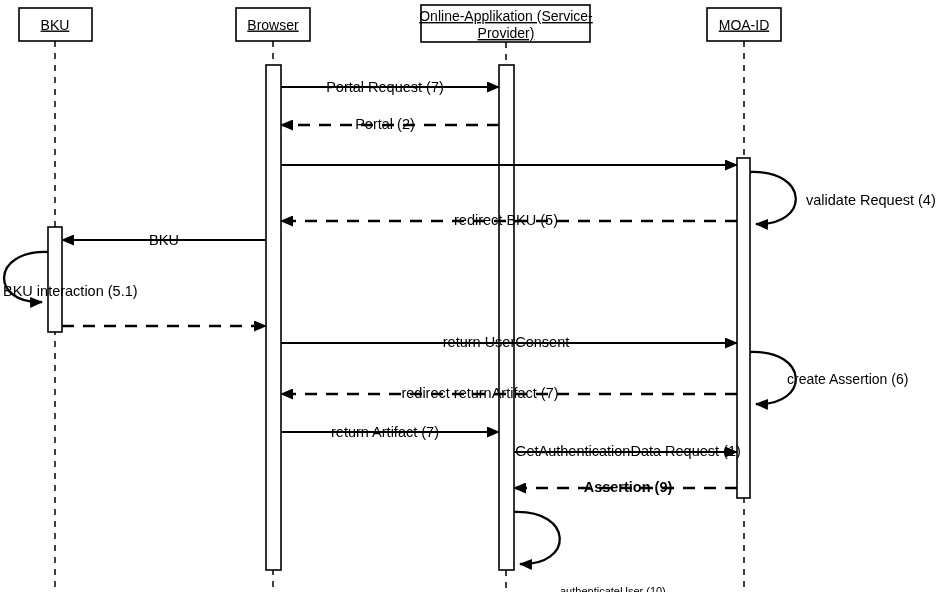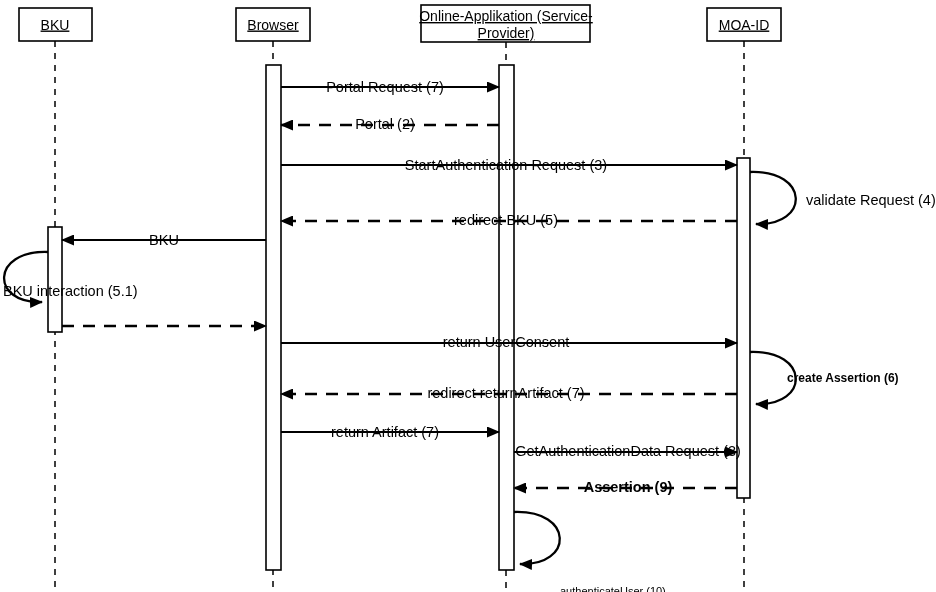--- a/index.html
+++ b/index.html
@@ -62,26 +62,25 @@
         <text x="273" y="29.5" class="hdr" text-anchor="middle">Browser</text>
         <rect x="421" y="5" width="169" height="37" class="box"></rect>
         <text x="506" y="21" class="hdr" text-anchor="middle"><tspan x="506" dy="0">Online-Applikation (Service-</tspan><tspan x="506" dy="17">Provider)</tspan></text>
         <rect x="707" y="8" width="74" height="33" class="box"></rect>
         <text x="744" y="29.5" class="hdr" text-anchor="middle">MOA-ID</text>
       </g>
   </svg>
   <div id="labels" style="position:absolute;left:0;top:0;width:936px;height:592px;">
       <div style="position: absolute; font-size: 14.5px; white-space: nowrap; left: 385px; top: 79px; transform: translateX(-50%);">Portal Request (7)</div>
       <div style="position: absolute; font-size: 14.5px; white-space: nowrap; left: 385px; top: 116px; transform: translateX(-50%);">Portal (2)</div>
-      <div style="position: absolute; font-size: 14.5px; white-space: nowrap; left: 506px; top: 157px; transform: translateX(-50%);">StartAuthentication Request (3)</div>
       <div style="position: absolute; font-size: 14.5px; white-space: nowrap; left: 806px; top: 192px;">validate Request (4)</div>
       <div style="position: absolute; font-size: 14.5px; white-space: nowrap; left: 506px; top: 212px; transform: translateX(-50%);">redirect BKU (5)</div>
       <div style="position: absolute; font-size: 14.5px; white-space: nowrap; left: 164px; top: 232px; transform: translateX(-50%);">BKU</div>
       <div style="position: absolute; font-size: 14.5px; white-space: nowrap; left: 3px; top: 283px;">BKU interaction (5.1)</div>
       <div style="position: absolute; font-size: 14.5px; white-space: nowrap; left: 506px; top: 334px; transform: translateX(-50%);">return UserConsent</div>
-      <div style="position: absolute; font-size: 12px; white-space: nowrap; left: 787px; top: 371px; font-weight: bold;">create Assertion (6)</div>
-      <div style="position: absolute; font-size: 14.5px; white-space: nowrap; left: 506px; top: 385px; transform: translateX(-50%);">redirect returnArtifact (7)</div>
+      <div style="position: absolute; font-size: 14px; white-space: nowrap; left: 787px; top: 371px;">create Assertion (6)</div>
+      <div style="position: absolute; font-size: 14.5px; white-space: nowrap; left: 480px; top: 385px; transform: translateX(-50%);">redirect returnArtifact (7)</div>
       <div style="position: absolute; font-size: 14.5px; white-space: nowrap; left: 385px; top: 424px; transform: translateX(-50%);">return Artifact (7)</div>
-      <div style="position: absolute; font-size: 14.5px; white-space: nowrap; left: 628px; top: 443px; transform: translateX(-50%);">GetAuthenticationData Request (3)</div>
+      <div style="position: absolute; font-size: 14.5px; white-space: nowrap; left: 628px; top: 443px; transform: translateX(-50%);">GetAuthenticationData Request (1)</div>
       <div style="position: absolute; font-size: 14.5px; white-space: nowrap; left: 628px; top: 479px; transform: translateX(-50%); font-weight: bold;">Assertion (9)</div>
       <div style="position: absolute; font-size: 11px; white-space: nowrap; left: 560px; top: 540px; margin-top: 45px;">authenticateUser (10)</div>
     </div>
 </div>
 
 </body></html>

